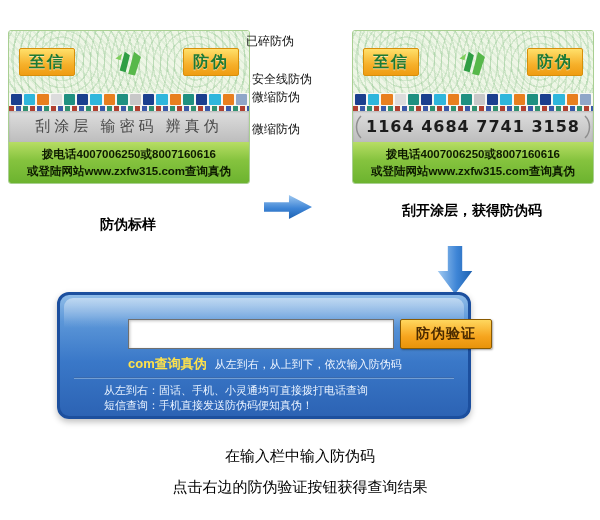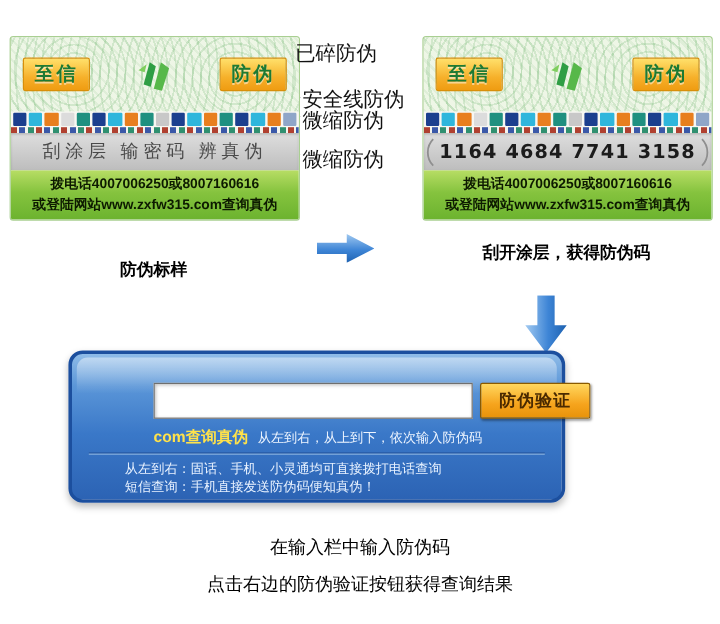--- a/index.html
+++ b/index.html
@@ -29,21 +29,21 @@
   .scratch-text{color:#4a4a4a;font-weight:normal;font-size:15px;letter-spacing:4px;}
   .code-row{display:flex;align-items:center;justify-content:center;gap:3px;width:100%;}
   .code-text{color:#1c1c1c;font-weight:bold;font-size:16px;letter-spacing:1px;font-family:"DejaVu Sans","Liberation Sans",sans-serif;}
   .arc{flex:0 0 auto;}
   .arc.flip{transform:scaleX(-1);}
   .label-bottom{flex:1;background:linear-gradient(180deg,#b7dd64,#85c33e 45%,#6cb32f);
     display:flex;flex-direction:column;justify-content:center;align-items:center;padding:2px 2px;}
   .label-bottom div{color:#0d1a00;font-weight:bold;font-size:11.5px;line-height:1.45;white-space:nowrap;}
 
   
-  .callout{position:absolute;font-size:17px;color:#111;white-space:nowrap;}
+  .callout{position:absolute;font-size:12px;color:#111;white-space:nowrap;}
   .callout-lines{position:absolute;left:0;top:0;pointer-events:none;}
   .callout-lines line{stroke:#333;stroke-width:1;}
 
   
   .caption{position:absolute;width:240px;text-align:center;font-size:14px;font-weight:bold;color:#000;}
   .footer-caption{position:absolute;left:0;width:100%;text-align:center;font-size:15px;font-weight:normal;color:#000;}
 
   
   .arrow-right{position:absolute;left:264px;top:194px;width:48px;height:26px;
     background:linear-gradient(180deg,#a6cdf2,#3e85d6 55%,#1b5fae);

